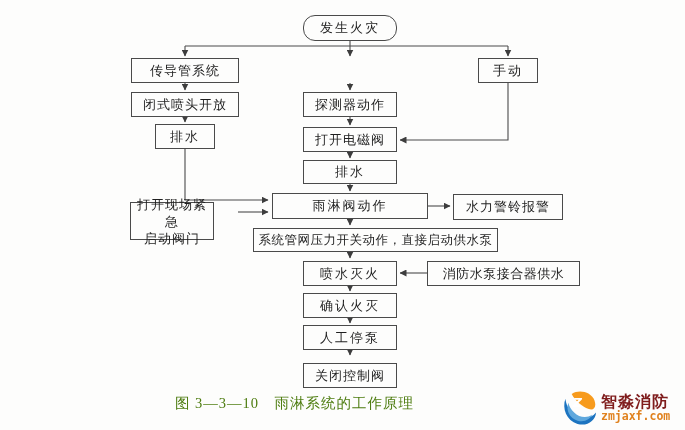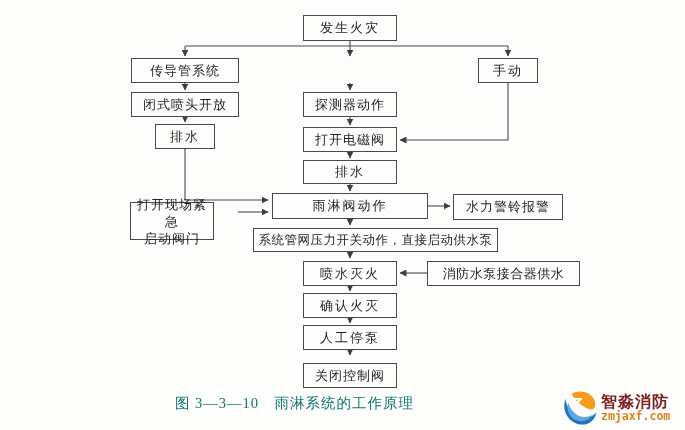--- a/index.html
+++ b/index.html
@@ -7,41 +7,41 @@
     position:relative;width:685px;height:430px;background:#fdfdfc;
     font-family:"Liberation Serif","DejaVu Serif",serif;overflow:hidden;
   }
   #wires{position:absolute;left:0;top:0;width:685px;height:430px;}
   .node{
     position:absolute;box-sizing:border-box;border:1px solid #4a4a4a;background:#fdfdfc;
     display:flex;align-items:center;justify-content:center;text-align:center;
     font-size:13px;color:#1f1f1f;letter-spacing:1px;line-height:16px;white-space:pre-line;
   }
   .node.small{letter-spacing:2px;}
-  .n-fire-occurs{left:303px;top:15px;width:94px;height:26px;}
+  .n-fire-occurs{left:303px;top:15px;width:94px;height:26px;border-radius:12px;}
   .n-conduction{left:131px;top:58px;width:108px;height:25px;}
   .n-closed-head{left:131px;top:92px;width:108px;height:25px;}
   .n-drain-left{left:155px;top:124px;width:60px;height:25px;}
   .n-fire-alarm{left:303px;top:58px;width:94px;height:25px;}
   .n-detector{left:303px;top:92px;width:94px;height:25px;}
   .n-solenoid{left:303px;top:127px;width:94px;height:25px;}
   .n-drain-mid{left:303px;top:160px;width:94px;height:24px;}
   .n-manual{left:478px;top:58px;width:60px;height:25px;}
   .n-emergency{left:130px;top:202px;width:84px;height:38px;line-height:17px;}
   .n-deluge{left:272px;top:193px;width:156px;height:26px;}
   .n-bell{left:453px;top:194px;width:110px;height:26px;}
   .n-pressure{left:253px;top:228px;width:245px;height:24px;font-size:12.5px;letter-spacing:0.5px;}
   .n-spray{left:303px;top:261px;width:94px;height:25px;}
   .n-adapter{left:427px;top:261px;width:153px;height:25px;letter-spacing:0.5px;}
   .n-confirm{left:303px;top:293px;width:94px;height:25px;}
   .n-stop-pump{left:303px;top:325px;width:94px;height:25px;}
   .n-close-valve{left:303px;top:363px;width:94px;height:25px;}
   .caption{
     position:absolute;left:0;top:394px;width:589px;text-align:center;
-    font-size:14.5px;color:#0f766e;letter-spacing:1px;
+    font-size:14.5px;color:#4d7c0f;letter-spacing:1px;
   }
   .logo{position:absolute;left:561px;top:388px;width:122px;height:40px;display:flex;align-items:center;}
   .logo-icon{width:37px;height:37px;flex:0 0 auto;}
   .logo-text{margin-left:3px;display:flex;flex-direction:column;justify-content:center;}
   .logo-brand{
     font-family:"DejaVu Sans","Liberation Sans",sans-serif;font-weight:bold;
     font-size:16px;line-height:17px;color:#7f1d1d;letter-spacing:1px;
   }
   .logo-domain{
     font-family:"DejaVu Sans Mono","Liberation Mono",monospace;font-weight:bold;

